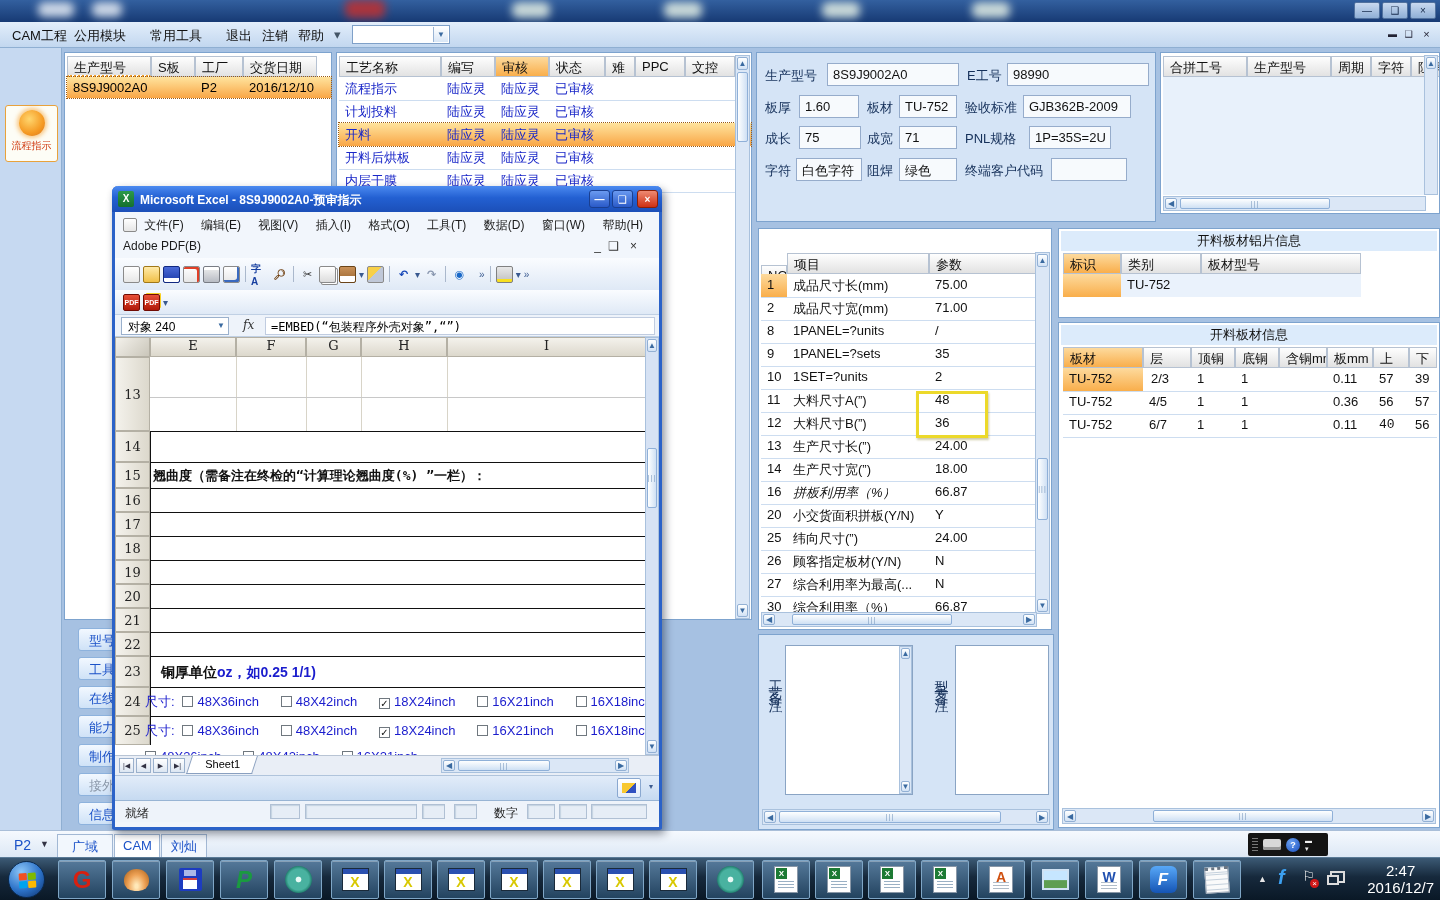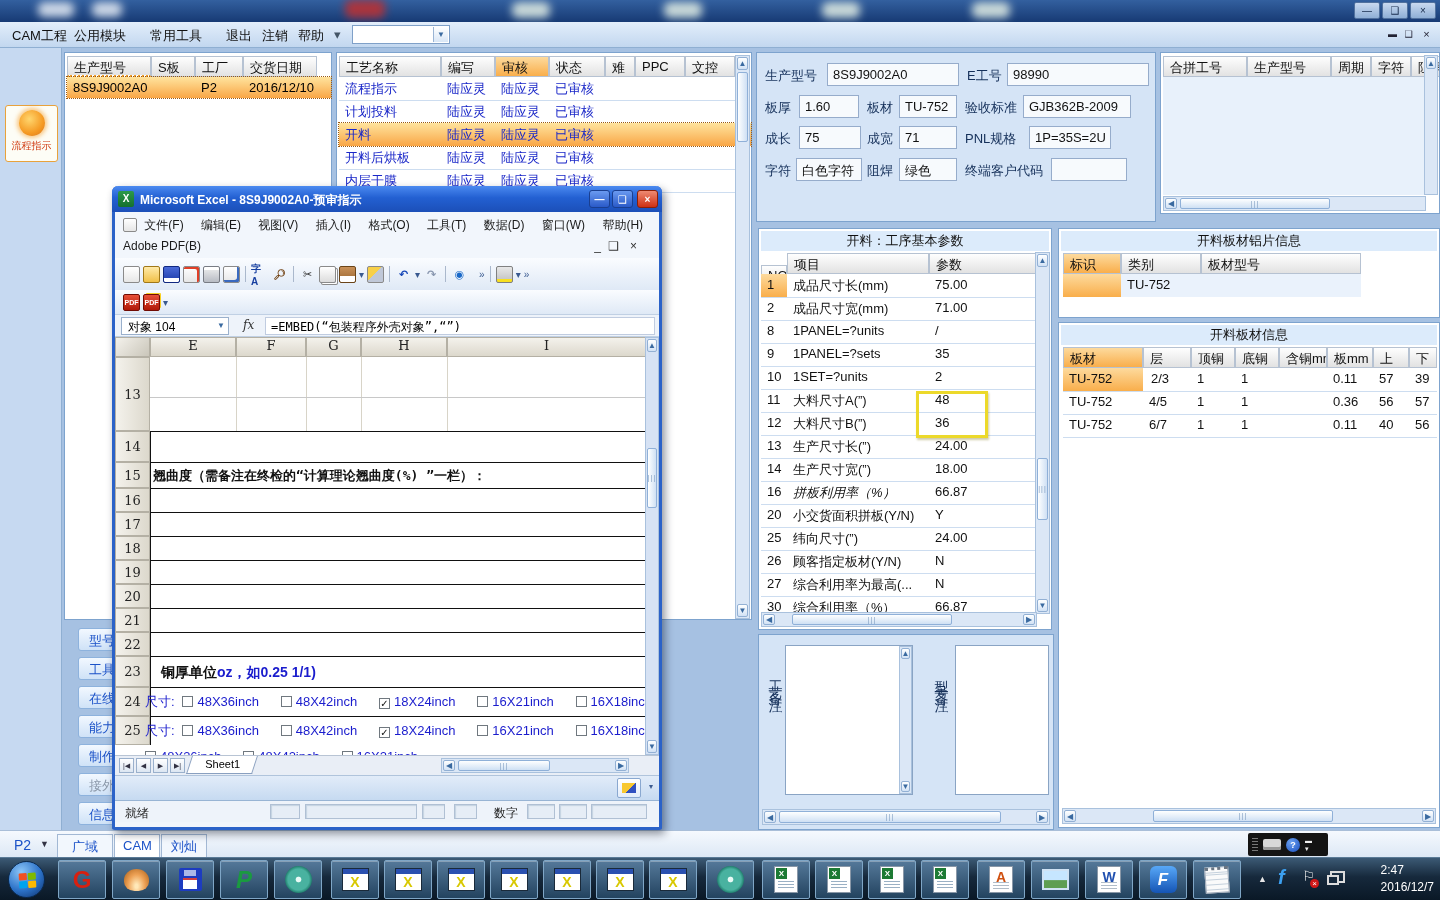--- a/index.html
+++ b/index.html
@@ -171,21 +171,21 @@
   .flashico{width:27px;height:27px;border-radius:6px;background:linear-gradient(#58a8f8,#1454b4);
     color:#fff;font-style:italic;font-weight:bold;font-size:17px;display:flex;align-items:center;justify-content:center;}
   .noteico{width:24px;height:26px;background:#fafafa;border:1px solid #98a4b4;border-top:3px dotted #6a7684;
     background-image:repeating-linear-gradient(#c4d0dc 0 1px,transparent 1px 5px);background-position:0 4px;transform:rotate(-4deg);}
   .trayflag{position:relative;width:14px;height:16px;}
   .trayflag:before{content:"⚐";color:#e8e8e8;font-size:14px;position:absolute;left:0;top:-2px;}
   .trayflag:after{content:"×";position:absolute;right:-3px;bottom:-2px;width:9px;height:9px;background:#d01818;color:#fff;
     border-radius:50%;font-size:8px;line-height:9px;text-align:center;}
   .traynet{width:15px;height:12px;border:2px solid #dcdcdc;position:relative;}
   .traynet:after{content:"";position:absolute;left:-5px;bottom:-4px;width:8px;height:6px;border:2px solid #dcdcdc;background:#16293c;}
-  .clock{position:absolute;right:6px;top:4px;color:#fff;font-size:12px;text-align:left;line-height:17px;}
+  .clock{position:absolute;right:6px;top:4px;color:#fff;font-size:15px;text-align:center;line-height:17px;}
 
   .yellowbox{position:absolute;border:3px solid #ecd92a;box-shadow:1px 2px 2px rgba(120,110,10,.35);}
 </style>
 </head>
 <body>
 
 <div class="screen">
 
   <div class="titlebar">
     <div class="blob" style="left:38px;top:2px;width:36px;height:15px;background:#e8eef6;"></div>
@@ -324,21 +324,20 @@
     <div class="sb" style="right:1px;top:2px;width:14px;height:140px;">
       <div class="sb-btn" style="left:1px;top:1px;width:10px;height:12px;">▲</div>
     </div>
     <div class="sb" style="left:2px;bottom:2px;width:263px;height:15px;">
       <div class="sb-btn" style="left:1px;top:1px;width:12px;height:11px;">◀</div>
       <div class="sb-thumb h grip3" style="left:16px;top:1px;width:150px;height:11px;"></div>
     </div>
   </div>
 
   <div class="panel" style="left:758px;top:228px;width:294px;height:402px;">
-    <div class="ptitle">开料：工序基本参数</div>
     <div class="th" style="left:2px;top:36px;width:26px;">NO</div>
     <div class="th" style="left:28px;top:24px;width:142px;">项目</div>
     <div class="th" style="left:170px;top:24px;width:108px;">参数</div>
 
     <div class="abs" style="left:2px;top:45px;width:276px;height:345px;font-size:13px;">
 
       <div class="abs" style="top:0;left:0;right:0;height:23px;">
         <span class="td orange" style="left:0;width:26px;">1</span>
         <span class="td" style="left:26px;width:142px;">成品尺寸长(mm)</span>
         <span class="td" style="left:168px;width:108px;">75.00</span>
@@ -488,21 +487,21 @@
       <span class="td" style="left:346px;width:28px;">57</span>
       <div class="rowline" style="left:0;right:0;top:23px;"></div>
     </div>
     <div class="abs" style="left:4px;top:91px;width:374px;height:23px;">
       <span class="td" style="left:0;width:80px;">TU-752</span>
       <span class="td" style="left:80px;width:48px;">6/7</span>
       <span class="td" style="left:128px;width:44px;">1</span>
       <span class="td" style="left:172px;width:44px;">1</span>
       <span class="td" style="left:216px;width:48px;"></span>
       <span class="td" style="left:264px;width:46px;">0.11</span>
-      <span class="td" style="left:310px;width:36px;">40</span>
+      <span class="td" style="left:310px;width:36px;font-family:Liberation Mono, monospace;">40</span>
       <span class="td" style="left:346px;width:28px;">56</span>
       <div class="rowline" style="left:0;right:0;top:23px;"></div>
     </div>
 
     <div class="sb" style="left:3px;bottom:3px;width:374px;height:16px;">
       <div class="sb-btn" style="left:1px;top:1px;width:12px;height:12px;">◀</div>
       <div class="sb-thumb h grip3" style="left:90px;top:1px;width:180px;height:12px;"></div>
       <div class="sb-btn" style="right:1px;top:1px;width:12px;height:12px;">▶</div>
     </div>
   </div>
@@ -589,21 +588,21 @@
     </div>
 
     <div class="tb" style="top:104px;height:24px;">
       <span class="icn ic-pdf">PDF</span>
       <span class="icn ic-pdf" style="box-shadow:2px -2px 0 -1px #f8d020;">PDF</span>
       <span class="chev">▾</span>
     </div>
 
     <div class="fbar" style="top:128px;">
       <div class="namebox">
-        <span>对象 104</span>
+        <span>对象 240</span>
         <span style="position:absolute;right:3px;top:3px;font-size:8px;color:#3a6aa0;">▼</span>
       </div>
       <span class="fxsign">fx</span>
       <div class="fmla">=EMBED(“包装程序外壳对象”,“”)</div>
     </div>
 
     <div class="grid" style="top:151px;height:418px;">
 
       <div class="chead" style="left:0;width:35px;background:linear-gradient(135deg,#f4f2ec,#cac6ba);"></div>
       <div class="chead" style="left:35px;width:86px;">E</div>

